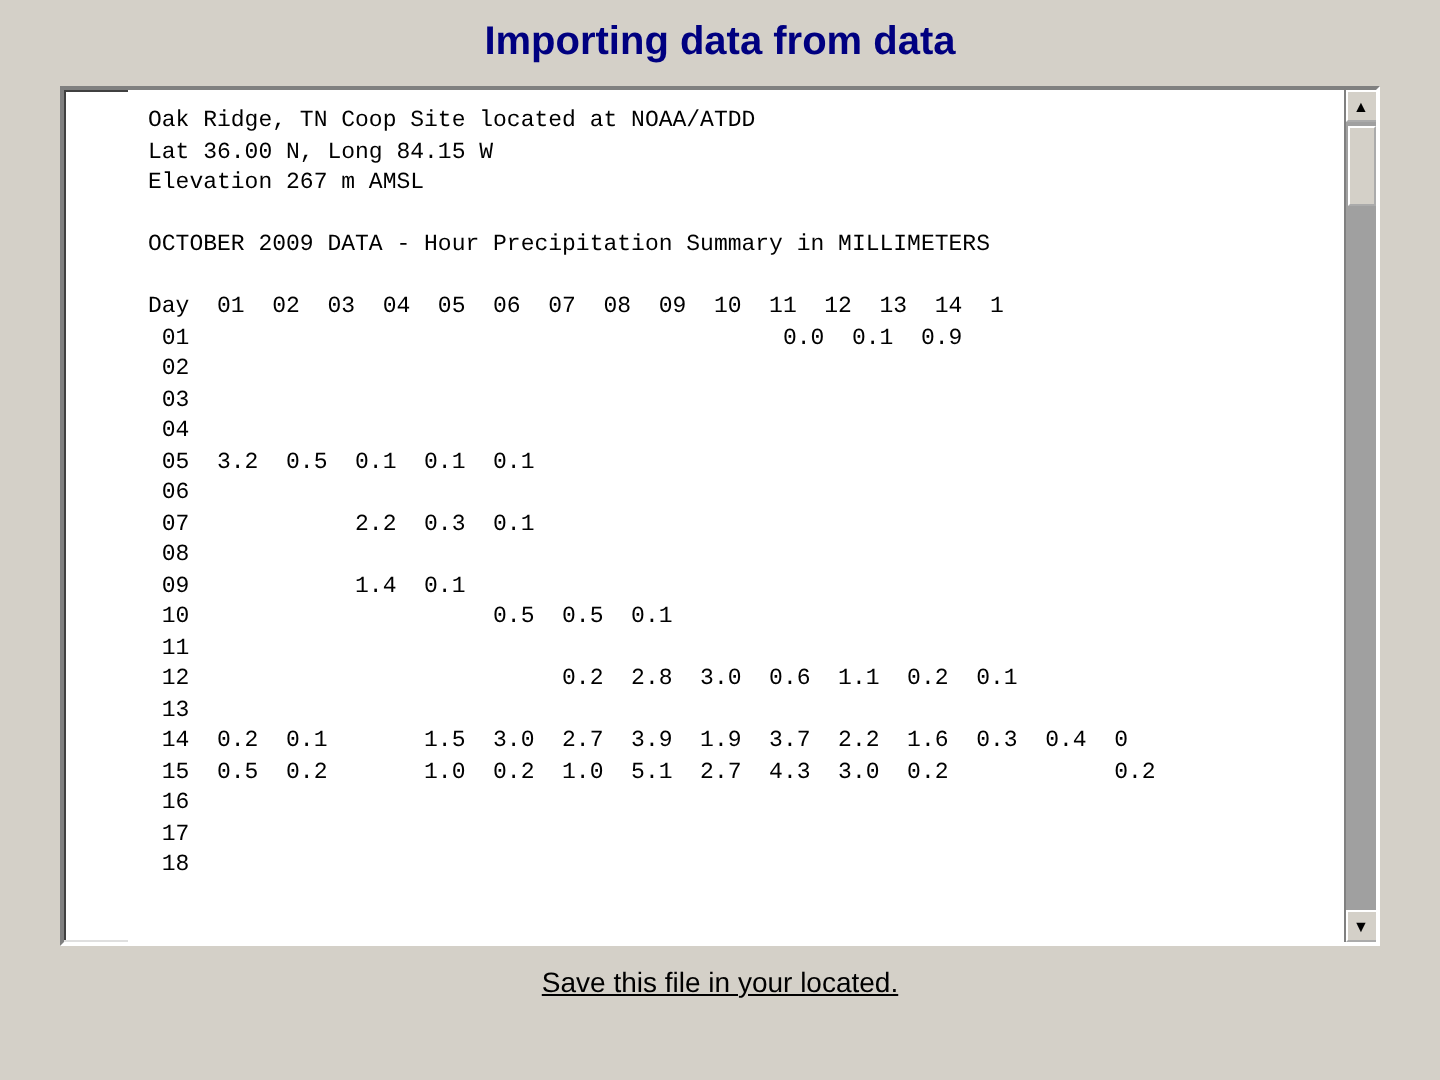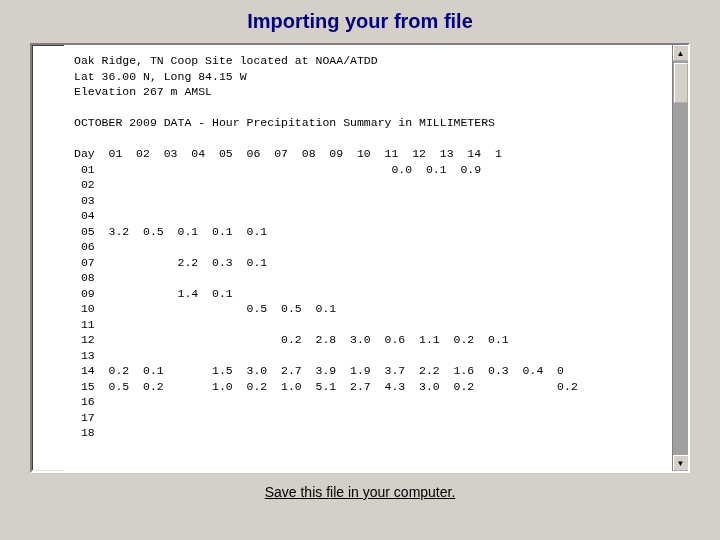--- a/index.html
+++ b/index.html
@@ -104,21 +104,21 @@
 
     .bottom-text {
       font-size: 14px;
       color: #000000;
       text-decoration: underline;
     }
   </style>
 </head>
 <body>
 
-<h1 class="page-title">Importing your from file</h1>
+<h1 class="page-title">Importing data from data</h1>
 
 <div class="file-display-container">
   <div class="file-content" id="file-content-area">Oak Ridge, TN Coop Site located at NOAA/ATDD
 Lat 36.00 N, Long 84.15 W
 Elevation 267 m AMSL
 
 OCTOBER 2009 DATA - Hour Precipitation Summary in MILLIMETERS
 
 Day  01  02  03  04  05  06  07  08  09  10  11  12  13  14  1
  01                                           0.0  0.1  0.9
@@ -142,14 +142,14 @@
   <div class="scrollbar-v">
     <div class="scrollbar-arrow">▲</div>
     <div class="scrollbar-track">
       <div class="scrollbar-thumb"></div>
     </div>
     <div class="scrollbar-arrow">▼</div>
   </div>
 </div>
 
 <div class="bottom-area">
-  <span class="bottom-text">Save this file in your computer.</span>
+  <span class="bottom-text">Save this file in your located.</span>
 </div>
 
 </body></html>

